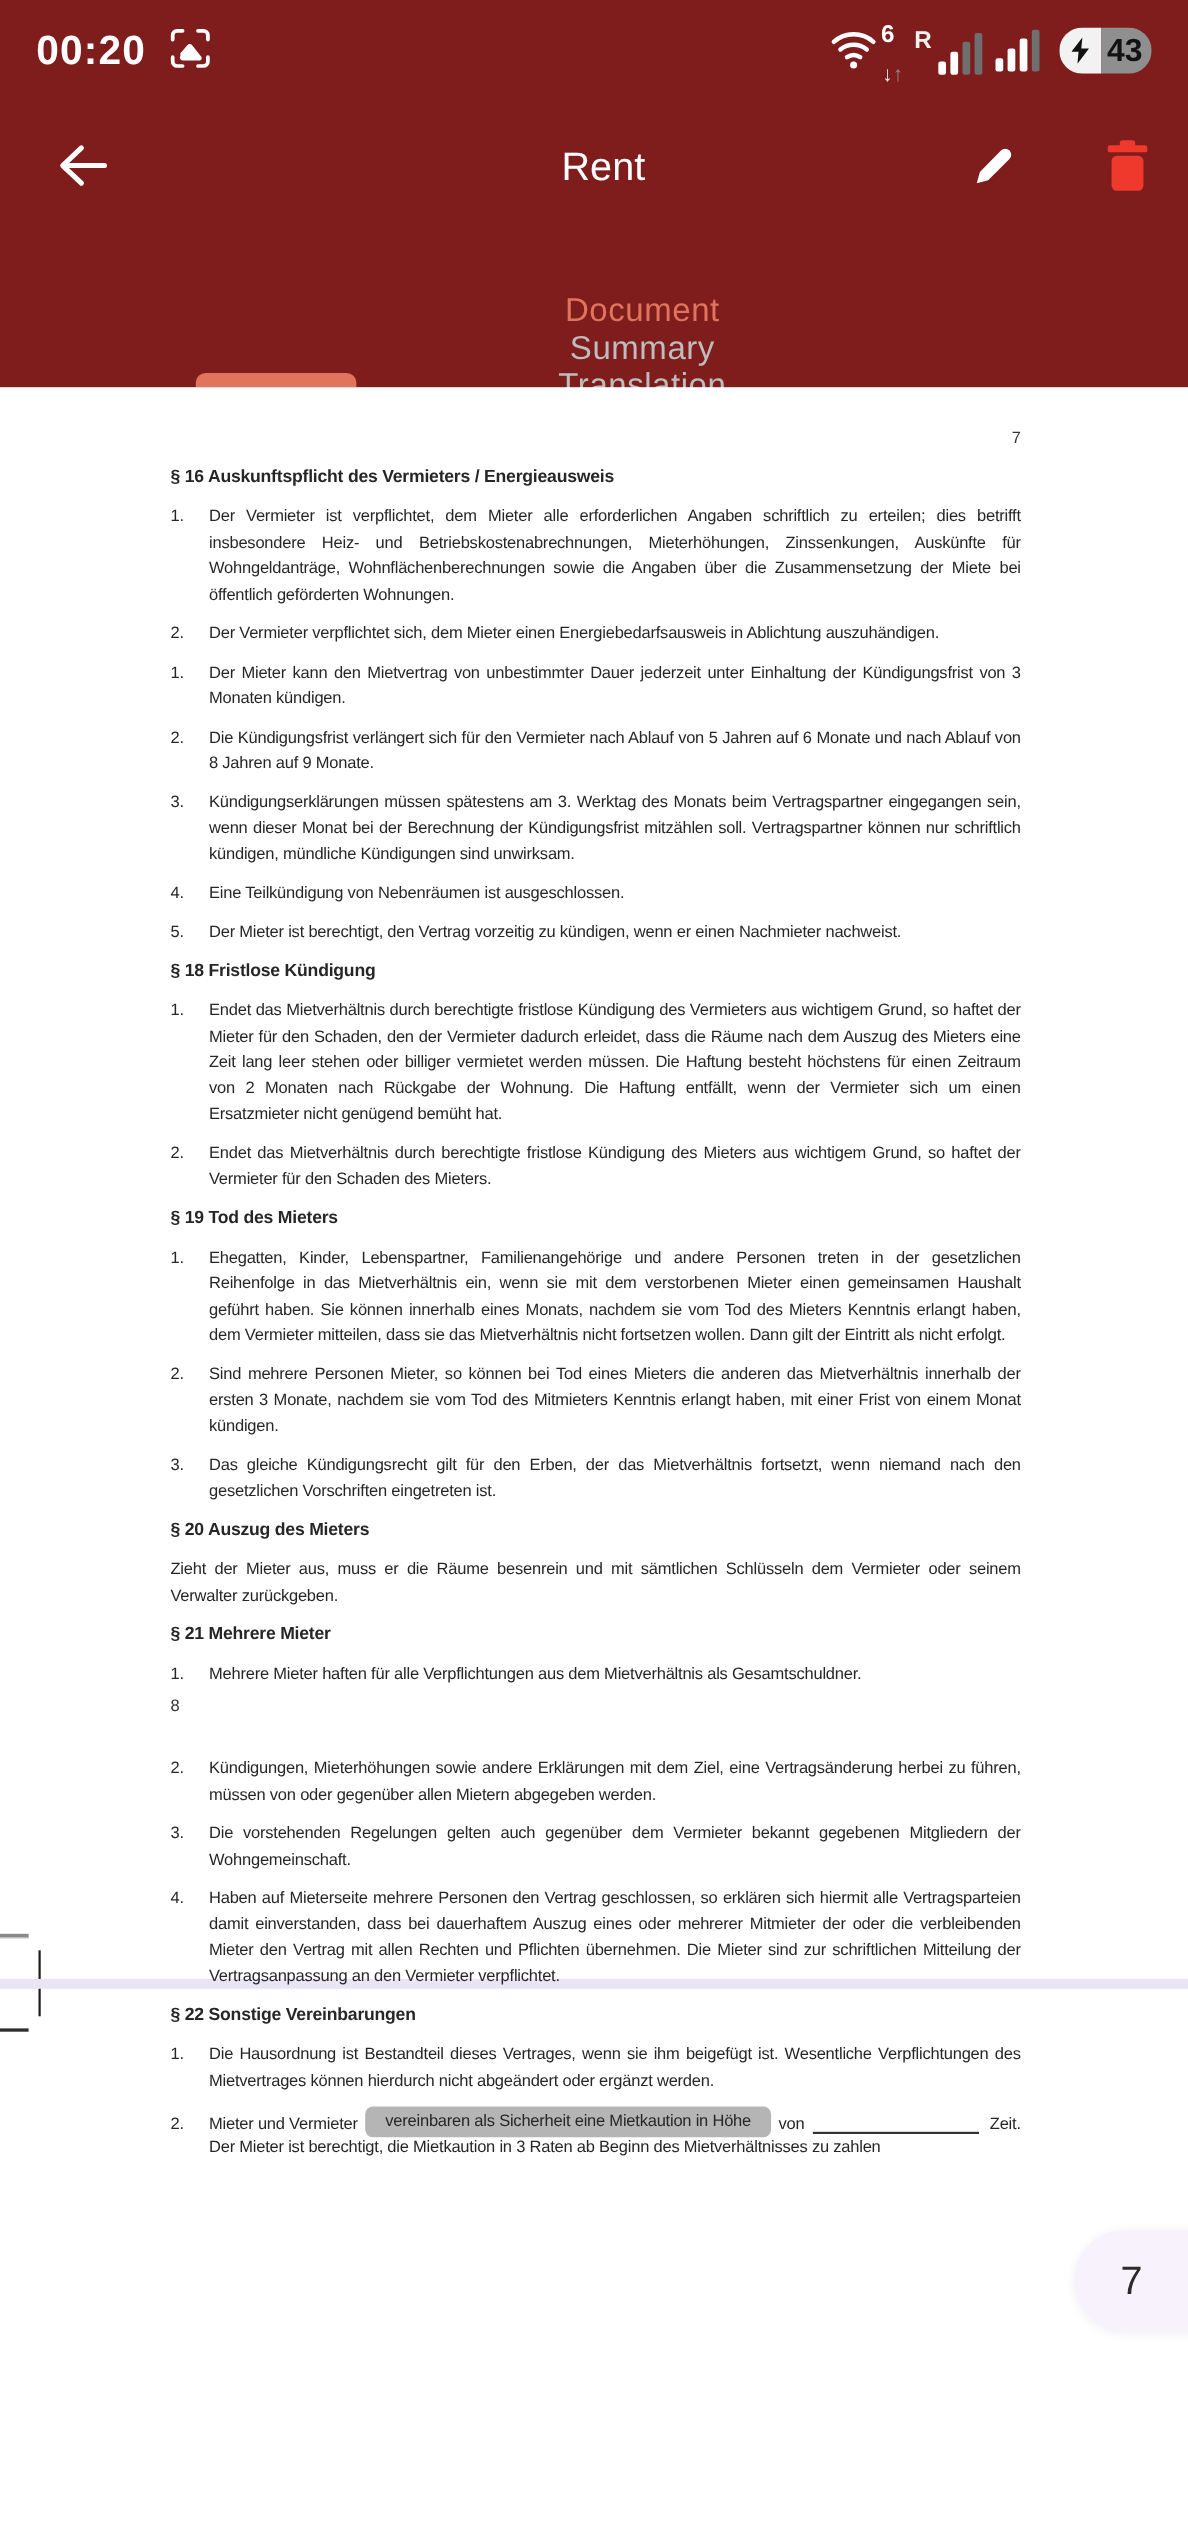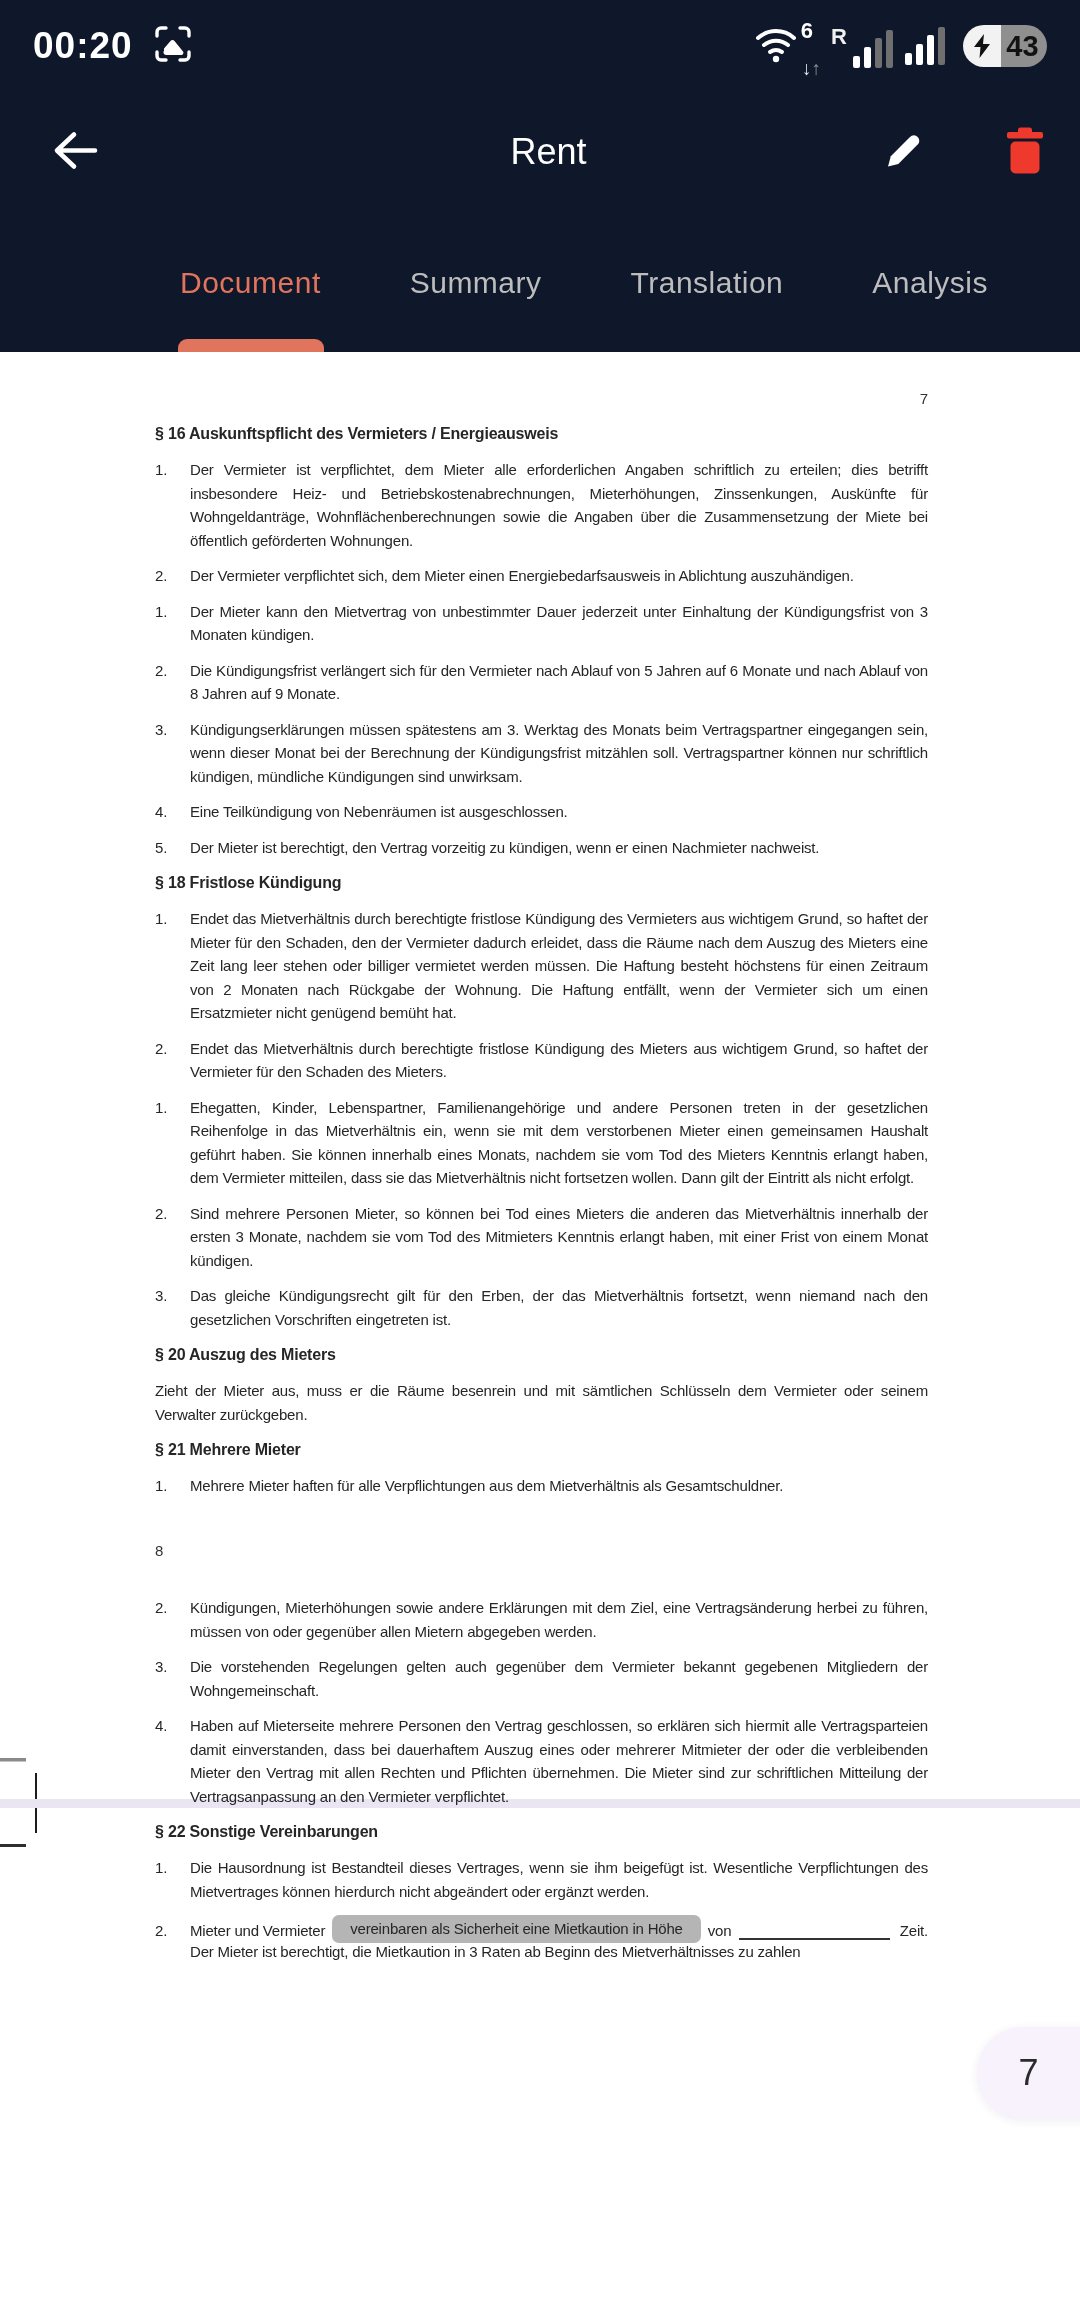--- a/index.html
+++ b/index.html
@@ -1,18 +1,18 @@
 <!DOCTYPE html>
 <html><head>
 <meta charset="utf-8">
 <style>
   * { margin:0; padding:0; box-sizing:border-box; }
   html,body { width:1080px; height:2316px; overflow:hidden; background:#000; }
   body { font-family:"Liberation Sans", sans-serif; }
-  .screen { position:relative; width:1080px; height:2316px; background:#0f172a; }
+  .screen { position:relative; width:1080px; height:2316px; background:#7f1d1d; }
 
   
   .status-bar { position:absolute; top:0; left:0; right:0; height:92px;
     display:flex; align-items:center; padding:0 33px; color:#fff; }
   .sb-left { display:flex; align-items:center; gap:18px; }
   .sb-time { font-size:37px; font-weight:600; letter-spacing:1px; }
   .sb-right { margin-left:auto; display:flex; align-items:center; gap:12px; }
   .wifi-wrap { position:relative; width:66px; height:52px; }
   .wifi-wrap svg { position:absolute; left:0; top:4px; }
   .wifi-gen { position:absolute; right:6px; top:-2px; font-size:22px; font-weight:700; color:#fff; }
@@ -31,21 +31,21 @@
   .icon-btn { position:absolute; top:50%; transform:translateY(-50%); background:none; border:none; cursor:pointer; }
   .back-btn { left:32px; }
   .app-title { position:absolute; left:0; right:0; top:50%; transform:translateY(-50%);
     text-align:center; color:#fff; font-size:36px; font-weight:500; }
   .edit-btn { right:150px; }
   .delete-btn { right:32px; }
 
   
   .tab-bar { position:absolute; top:212px; left:0; right:0; height:140px; }
   .tabs-row { position:absolute; top:54px; left:180px; right:92px;
-    display:flex; justify-content:space-between; }
+    display:flex; justify-content:space-between;flex-direction:column; }
   .tab { background:none; border:none; cursor:pointer; font-family:"Liberation Sans",sans-serif;
     font-size:30px; letter-spacing:0.5px; color:#bdbdbd; font-weight:500; }
   .tab.active { color:#e0745c; }
   .tab-indicator { position:absolute; left:178px; bottom:0; width:146px; height:13px;
     background:#e0745c; border-radius:9px 9px 0 0; }
 
   
   .doc { position:absolute; top:352px; left:0; width:1080px; height:1964px;
     background:#fff; overflow:hidden; color:#262626; }
   .doc-text { font-size:15px; line-height:23.5px; letter-spacing:-0.2px; }
@@ -240,20 +240,24 @@
           </div>
 
           <div class="block">
 
             <div class="row">
               <span class="num">2.</span>
               <span class="t">Endet das Mietverhältnis durch berechtigte fristlose Kündigung des Mieters aus wichtigem Grund, so haftet der Vermieter für den Schaden des Mieters.</span>
             </div>
           </div>
 
+          <div class="block">
+            <div class="blk-h">§ 19 Tod des Mieters</div>
+
+          </div>
 
           <div class="block">
 
             <div class="row">
               <span class="num">1.</span>
               <span class="t">Ehegatten, Kinder, Lebenspartner, Familienangehörige und andere Personen treten in der gesetzlichen Reihenfolge in das Mietverhältnis ein, wenn sie mit dem verstorbenen Mieter einen gemeinsamen Haushalt geführt haben. Sie können innerhalb eines Monats, nachdem sie vom Tod des Mieters Kenntnis erlangt haben, dem Vermieter mitteilen, dass sie das Mietverhältnis nicht fortsetzen wollen. Dann gilt der Eintritt als nicht erfolgt.</span>
             </div>
           </div>
 
           <div class="block">

